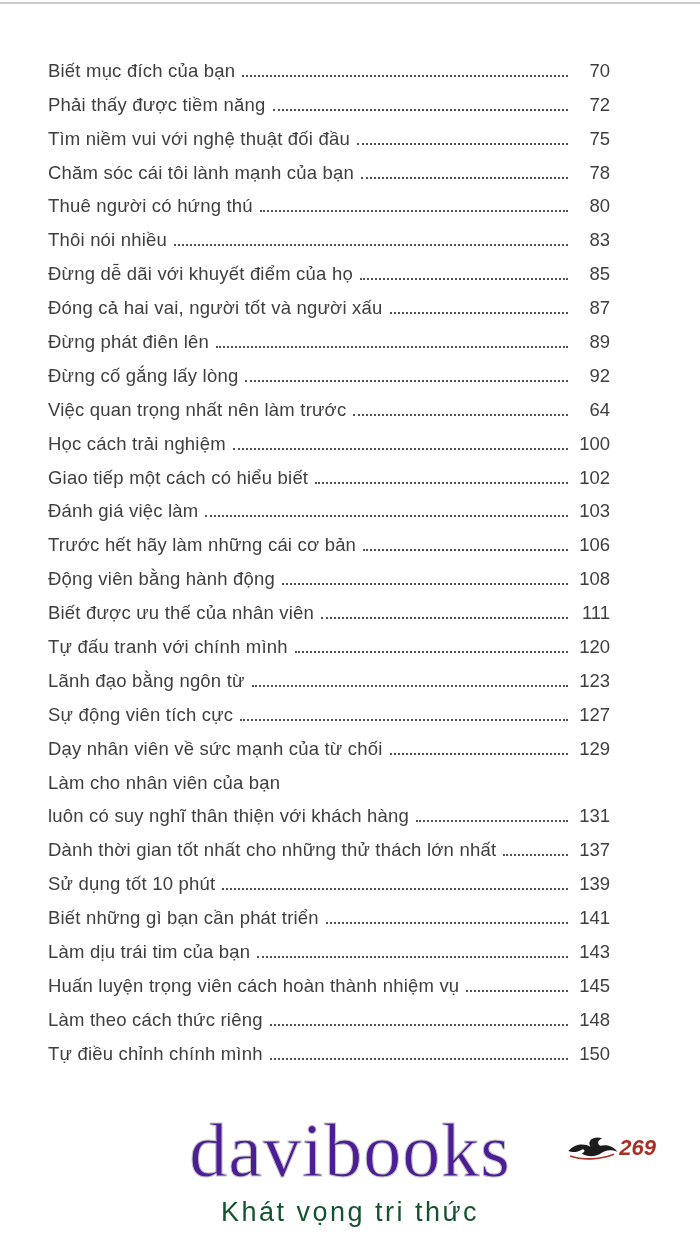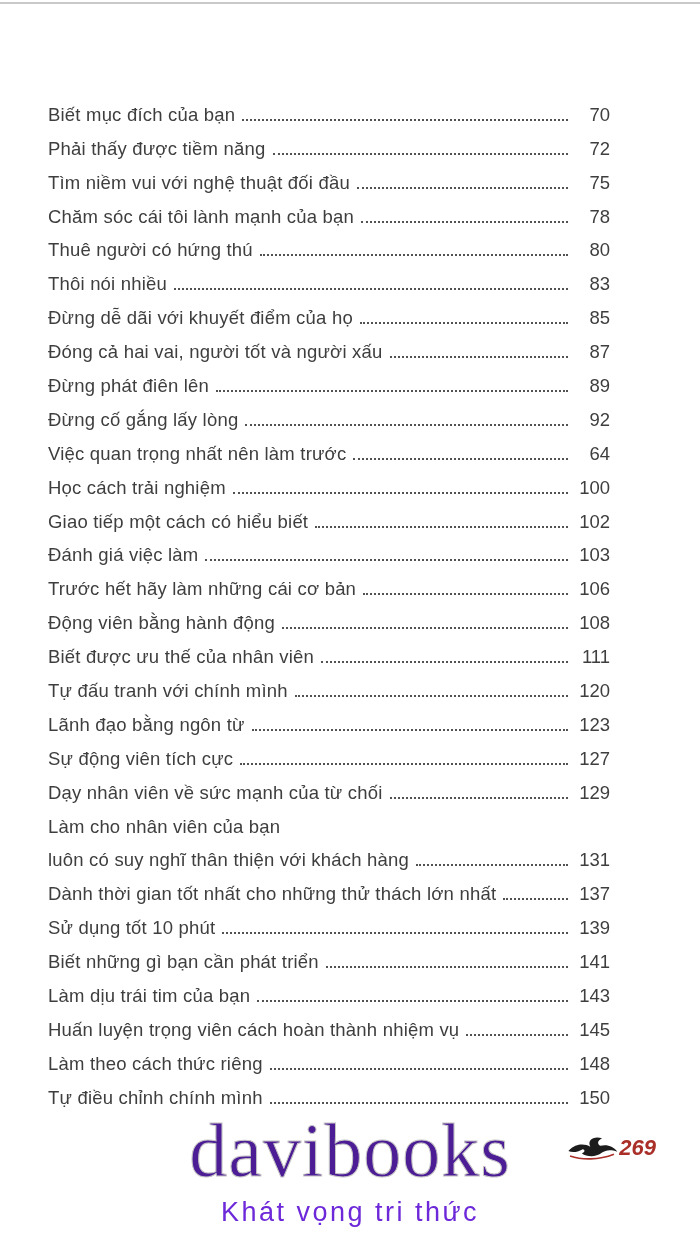--- a/index.html
+++ b/index.html
@@ -11,21 +11,21 @@
     font-family: "Liberation Sans", "DejaVu Sans", sans-serif;
     position: relative;
     overflow: hidden;
   }
   .page-top-rule {
     position: absolute; top: 2px; left: 0;
     width: 100%; height: 2px;
     background: #c9c9c9;
   }
   .toc {
-    padding: 92px 90px 0 48px;
+    padding: 48px 90px 0 48px;
   }
   .toc-row {
     display: flex;
     align-items: flex-end;
     height: 33.9px;
     font-size: 18.5px;
     color: #3e3e3e;
   }
   .toc-title {
     white-space: nowrap;
@@ -57,21 +57,21 @@
     font-family: "Liberation Serif", "DejaVu Serif", serif;
     font-size: 76px;
     line-height: 1;
     color: #4c1d95;
     -webkit-text-stroke: 1px #c6c6c6;
     letter-spacing: 1px;
   }
   .wm-tagline {
     text-align: center;
     font-size: 27px;
-    color: #6d28d9;
+    color: #14532d;
     letter-spacing: 2.5px;
     margin-top: 9px;
   }
   .page-num-wrap {
     position: absolute;
     right: 44px;
     top: 22px;
     display: flex;
     align-items: center;
     gap: 0;

